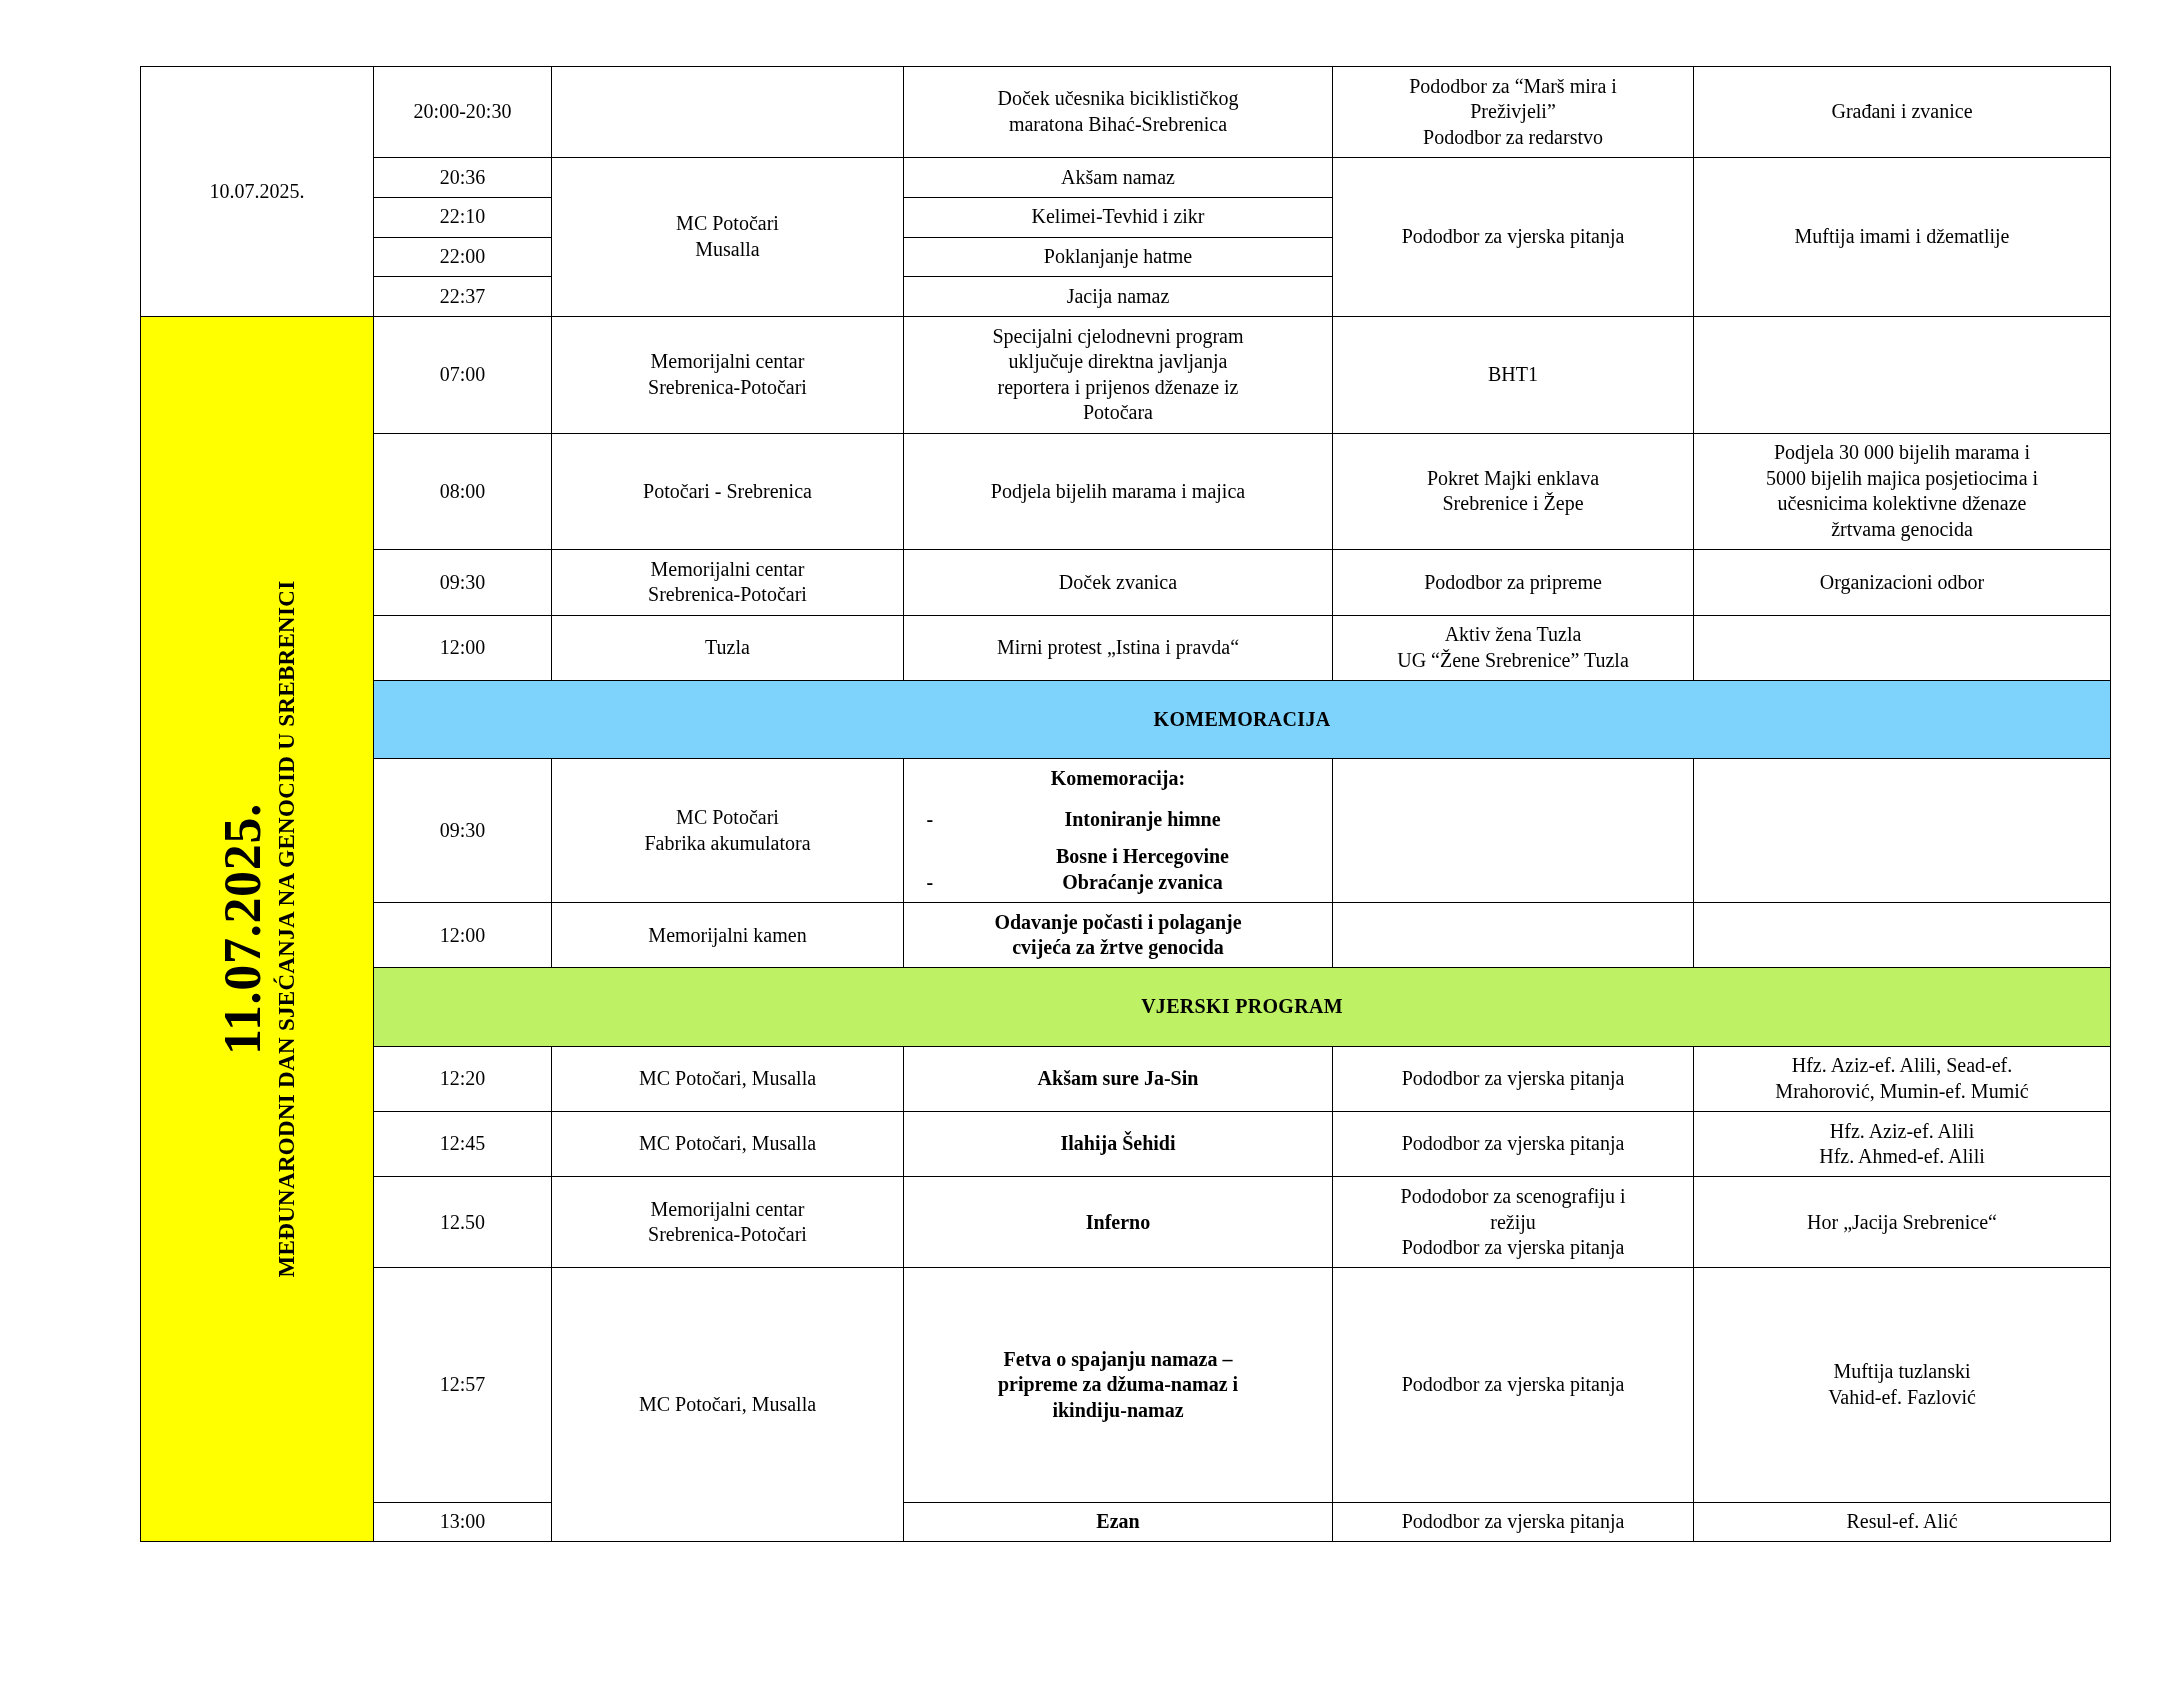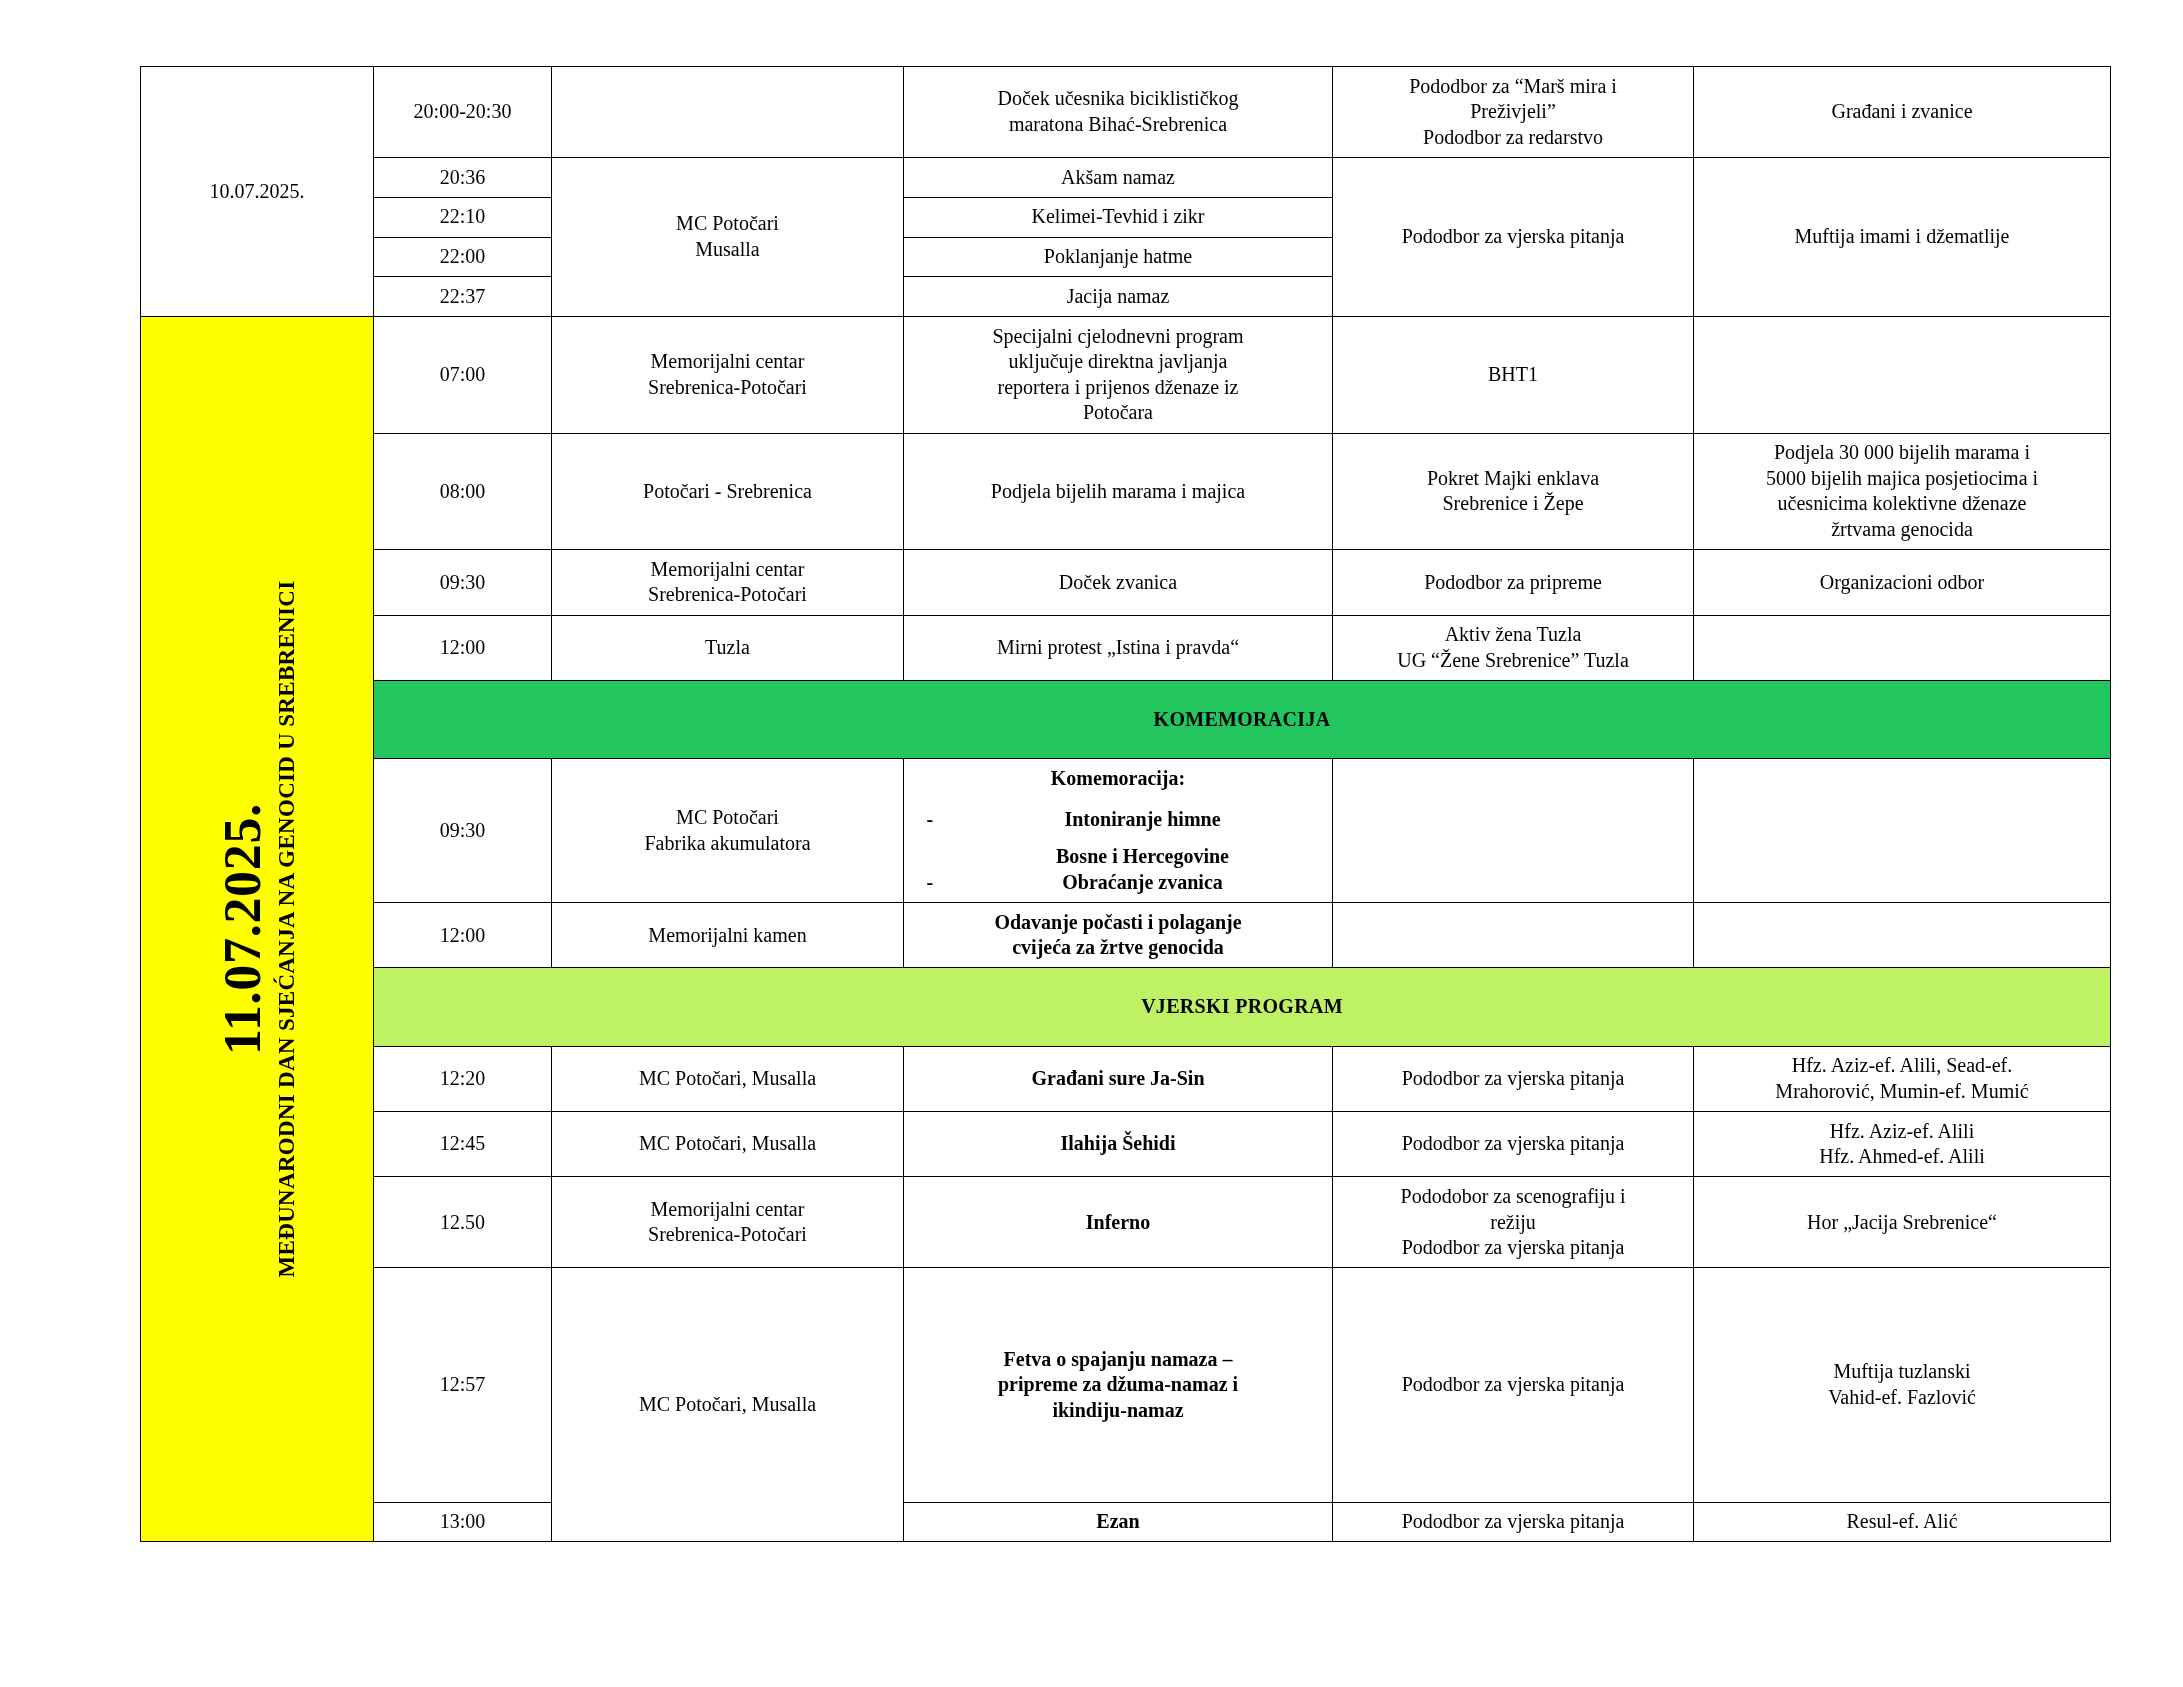--- a/index.html
+++ b/index.html
@@ -77,21 +77,21 @@
     line-height:1.05;
   }
   .band{
     text-align:left;
     font-weight:bold;
     font-size:20.5px;
     padding-left:123px;
     height:64px;
     letter-spacing:0.3px;
   }
-  .band-komemoracija{background:#22c55e;margin-left:23px;}
+  .band-komemoracija{background:#7dd3fc;margin-left:23px;}
   .band-vjerski{background:#bef264;}
   .bold{font-weight:bold;}
   .leftalign{text-align:left;}
   .bullets{
     text-align:left;
     padding-left:2.6px;
   }
   .bullets .b-title{font-weight:bold;display:block;margin-bottom:15px;}
   .bullets ul{
     list-style:none;
@@ -261,21 +261,21 @@
     <td></td>
   </tr>
 
   <tr>
     <td class="band band-vjerski" colspan="5">VJERSKI PROGRAM</td>
   </tr>
 
   <tr>
     <td>12:20</td>
     <td>MC Potočari, Musalla</td>
-    <td class="bold">Građani sure Ja-Sin</td>
+    <td class="bold">Akšam sure Ja-Sin</td>
     <td>Pododbor za vjerska pitanja</td>
     <td>
       <span>Hfz. Aziz-ef. Alili, Sead-ef.</span><br>
       <span>Mrahorović, Mumin-ef. Mumić</span>
     </td>
   </tr>
 
   <tr>
     <td>12:45</td>
     <td>MC Potočari, Musalla</td>

